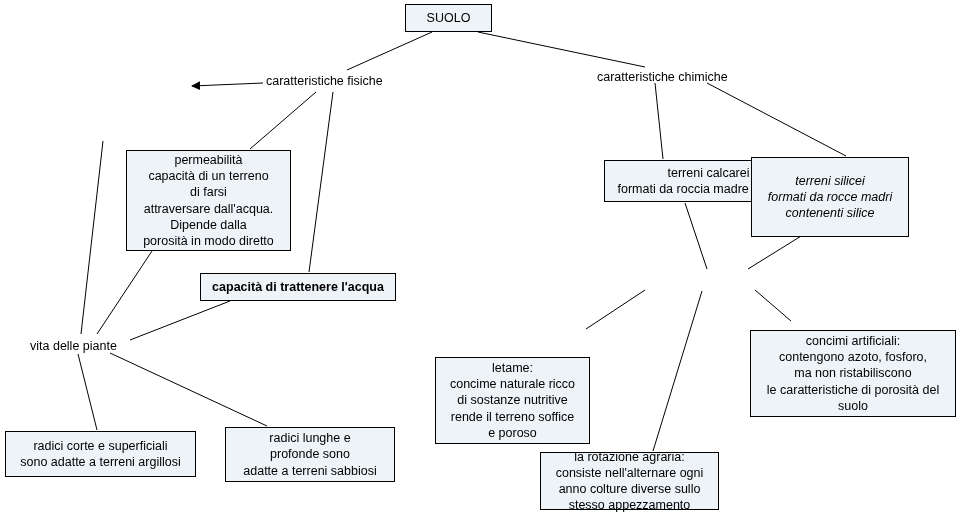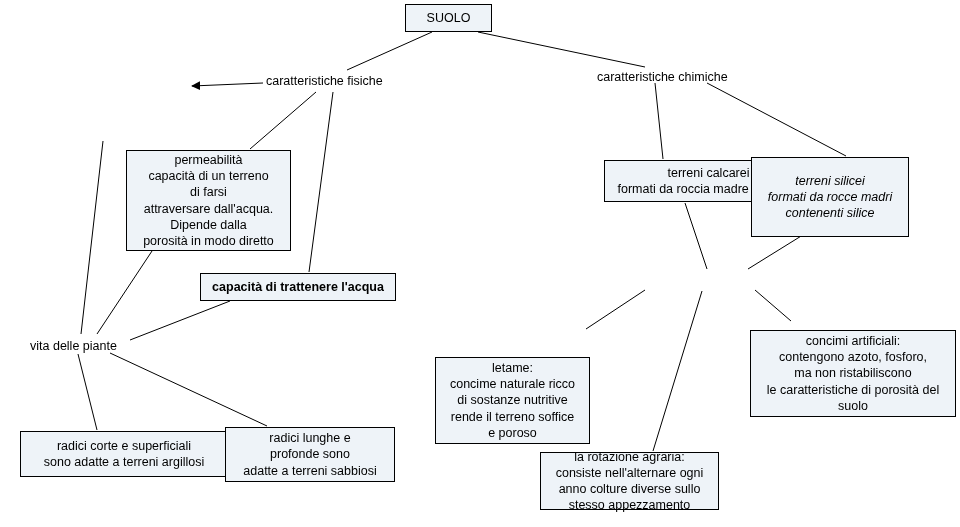--- a/index.html
+++ b/index.html
@@ -90,21 +90,21 @@
 capacità di un terreno
 di farsi
 attraversare dall'acqua.
 Dipende dalla
 porosità in modo diretto</div>
 
   <div class="node box" style="left:200px; top:273px; width:196px; height:28px;font-weight:bold;">capacità di trattenere l'acqua</div>
 
   <div class="node label" style="left:30px; top:338px;">vita delle piante</div>
 
-  <div class="node box" style="left:20px; top:431px; width:208px; height:46px;">radici corte e superficiali
+  <div class="node box" style="left:5px; top:431px; width:191px; height:46px;">radici corte e superficiali
 sono adatte a terreni argillosi</div>
 
   <div class="node box" style="left:225px; top:427px; width:170px; height:55px;">radici lunghe e
 profonde sono
 adatte a terreni sabbiosi</div>
 
   <div class="node box" style="left:556px; top:160px; width:209px; height:42px;margin-left:48px;">terreni calcarei
 formati da roccia madre calcarea</div>
 
   <div class="node box" style="left:751px; top:157px; width:158px; height:80px;font-style:italic;">terreni silicei

